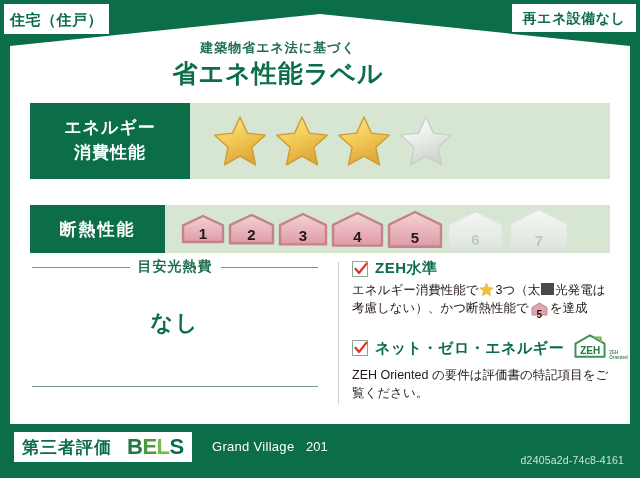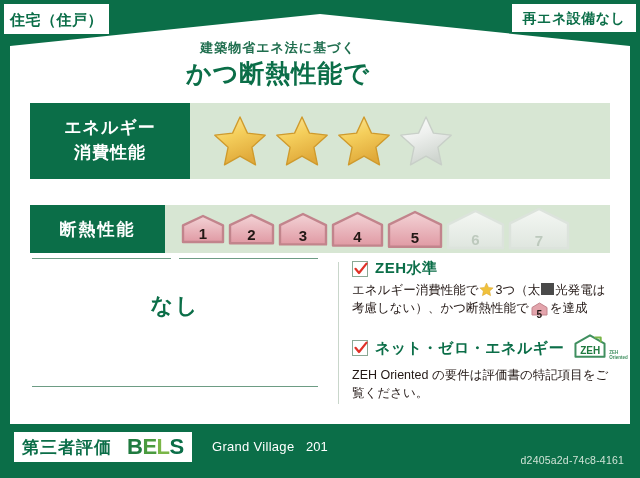--- a/index.html
+++ b/index.html
@@ -356,21 +356,21 @@
 
 <div class="label-root">
 
   <div class="corner-badge right">再エネ設備なし</div>
   <div class="corner-badge left">住宅（住戸）</div>
 
   <div class="roof-body"></div>
 
   <div class="title-block">
     <div class="title-sub">建築物省エネ法に基づく</div>
-    <div class="title-main">かつ断熱性能で</div>
+    <div class="title-main">省エネ性能ラベル</div>
   </div>
 
   <div class="rating-row energy">
     <div class="row-label">
       <span>エネルギー</span>
       <span>消費性能</span>
     </div>
     <div class="row-meter" id="star-meter">
         <svg class="star" viewBox="0 0 24 24">
           <defs>
@@ -501,20 +501,21 @@
             <path d="M2,16.4 L31.0,2 L60.0,16.4 L60.0,41.2 L2,41.2 Z" fill="url(#hg6)" stroke="#dce3dc" stroke-width="2.4" stroke-linejoin="round"></path>
           </svg>
           <span class="house-num">7</span>
         </div>
       </div>
   </div>
 
   <div class="cost-block">
     <div class="cost-heading">
       <span class="rule"></span>
+      <span>目安光熱費</span>
       <span class="rule"></span>
     </div>
     <div class="cost-value">なし</div>
     <div class="cost-underline"></div>
   </div>
 
   <div class="v-divider"></div>
 
   <div class="zeh-block">
 

